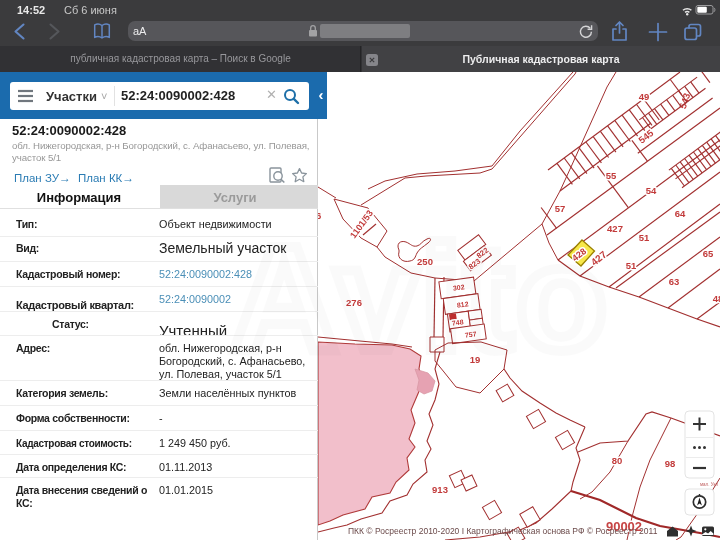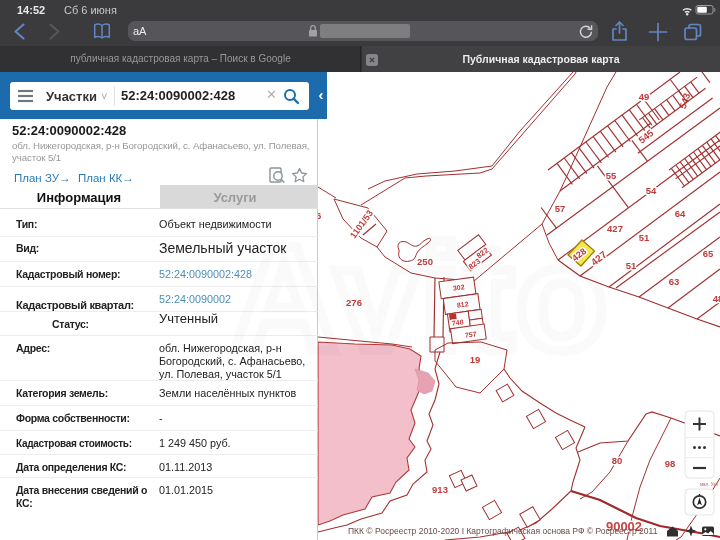--- a/index.html
+++ b/index.html
@@ -263,21 +263,21 @@
 <div class="abs" style="left:0;top:207.5px;width:318px;height:1px;background:#e0e0e0;"></div>
 <div class="abs" style="left:16px;top:218px;width:150px;font-size:10.5px;line-height:13px;font-weight:bold;letter-spacing:-0.3px;white-space:nowrap;color:#222;">Тип:</div>
 <div class="abs" style="left:159px;top:218px;font-size:10.8px;line-height:13px;white-space:nowrap;color:#222;">Объект недвижимости</div>
 <div class="abs" style="left:16px;top:242px;width:150px;font-size:10.5px;line-height:13px;font-weight:bold;letter-spacing:-0.3px;white-space:nowrap;color:#222;">Вид:</div>
 <div class="abs" style="left:159px;top:242px;font-size:14px;line-height:13px;white-space:nowrap;color:#222;">Земельный участок</div>
 <div class="abs" style="left:16px;top:268px;width:150px;font-size:10.5px;line-height:13px;font-weight:bold;letter-spacing:-0.3px;white-space:nowrap;color:#222;">Кадастровый номер:</div>
 <div class="abs" style="left:159px;top:268px;font-size:10.8px;line-height:13px;white-space:nowrap;color:#4b8fb7;">52:24:0090002:428</div>
 <div class="abs" style="left:16px;top:299px;width:150px;font-size:11px;line-height:13px;font-weight:bold;letter-spacing:-0.3px;white-space:nowrap;color:#222;">Кадастровый квартал:</div>
 <div class="abs" style="left:159px;top:293px;font-size:10.8px;line-height:13px;white-space:nowrap;color:#4b8fb7;">52:24:0090002</div>
 <div class="abs" style="left:16px;top:318px;width:150px;font-size:10.5px;line-height:13px;font-weight:bold;letter-spacing:-0.3px;white-space:nowrap;color:#222;margin-left:36px;">Статус:</div>
-<div class="abs" style="left:159px;top:312px;font-size:13px;line-height:13px;white-space:nowrap;color:#222;text-align:center;">Учтенный</div>
+<div class="abs" style="left:159px;top:324px;font-size:15px;line-height:13px;white-space:nowrap;color:#222;text-align:center;">Учтенный</div>
 <div class="abs" style="left:16px;top:342px;width:150px;font-size:10.5px;line-height:13px;font-weight:bold;letter-spacing:-0.3px;white-space:nowrap;color:#222;">Адрес:</div>
 <div class="abs" style="left:159px;top:342px;font-size:10.8px;line-height:13px;white-space:nowrap;color:#222;">обл. Нижегородская, р-н<br>Богородский, с. Афанасьево,<br>ул. Полевая, участок 5/1</div>
 <div class="abs" style="left:16px;top:387px;width:150px;font-size:10.5px;line-height:13px;font-weight:bold;letter-spacing:-0.3px;white-space:nowrap;color:#222;">Категория земель:</div>
 <div class="abs" style="left:159px;top:387px;font-size:10.8px;line-height:13px;white-space:nowrap;color:#222;">Земли населённых пунктов</div>
 <div class="abs" style="left:16px;top:412px;width:150px;font-size:10.5px;line-height:13px;font-weight:bold;letter-spacing:-0.3px;white-space:nowrap;color:#222;">Форма собственности:</div>
 <div class="abs" style="left:159px;top:412px;font-size:10.8px;line-height:13px;white-space:nowrap;color:#222;">-</div>
 <div class="abs" style="left:16px;top:437px;width:150px;font-size:10px;line-height:13px;font-weight:bold;letter-spacing:-0.3px;white-space:nowrap;color:#222;">Кадастровая стоимость:</div>
 <div class="abs" style="left:159px;top:437px;font-size:10.8px;line-height:13px;white-space:nowrap;color:#222;">1 249 450 руб.</div>
 <div class="abs" style="left:16px;top:461px;width:150px;font-size:10.5px;line-height:13px;font-weight:bold;letter-spacing:-0.3px;white-space:nowrap;color:#222;">Дата определения КС:</div>
 <div class="abs" style="left:159px;top:461px;font-size:10.8px;line-height:13px;white-space:nowrap;color:#222;">01.11.2013</div>

